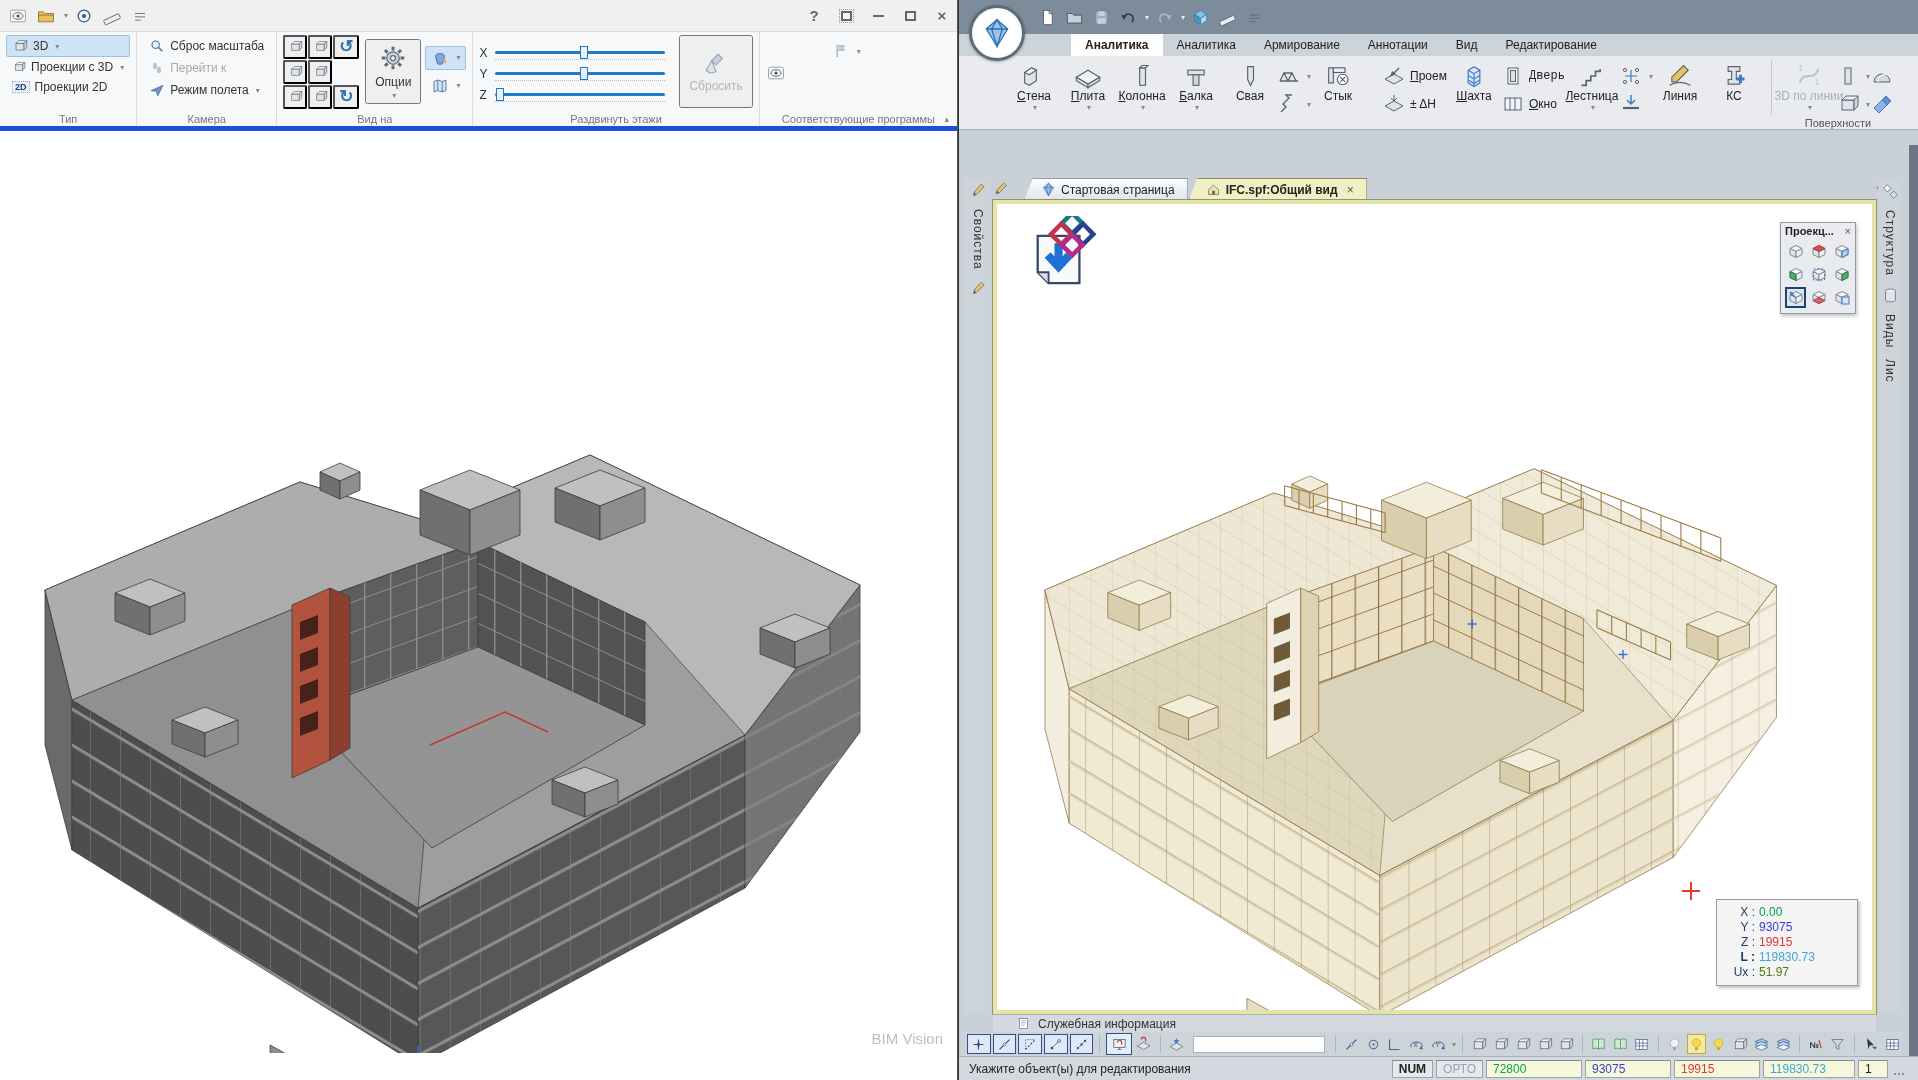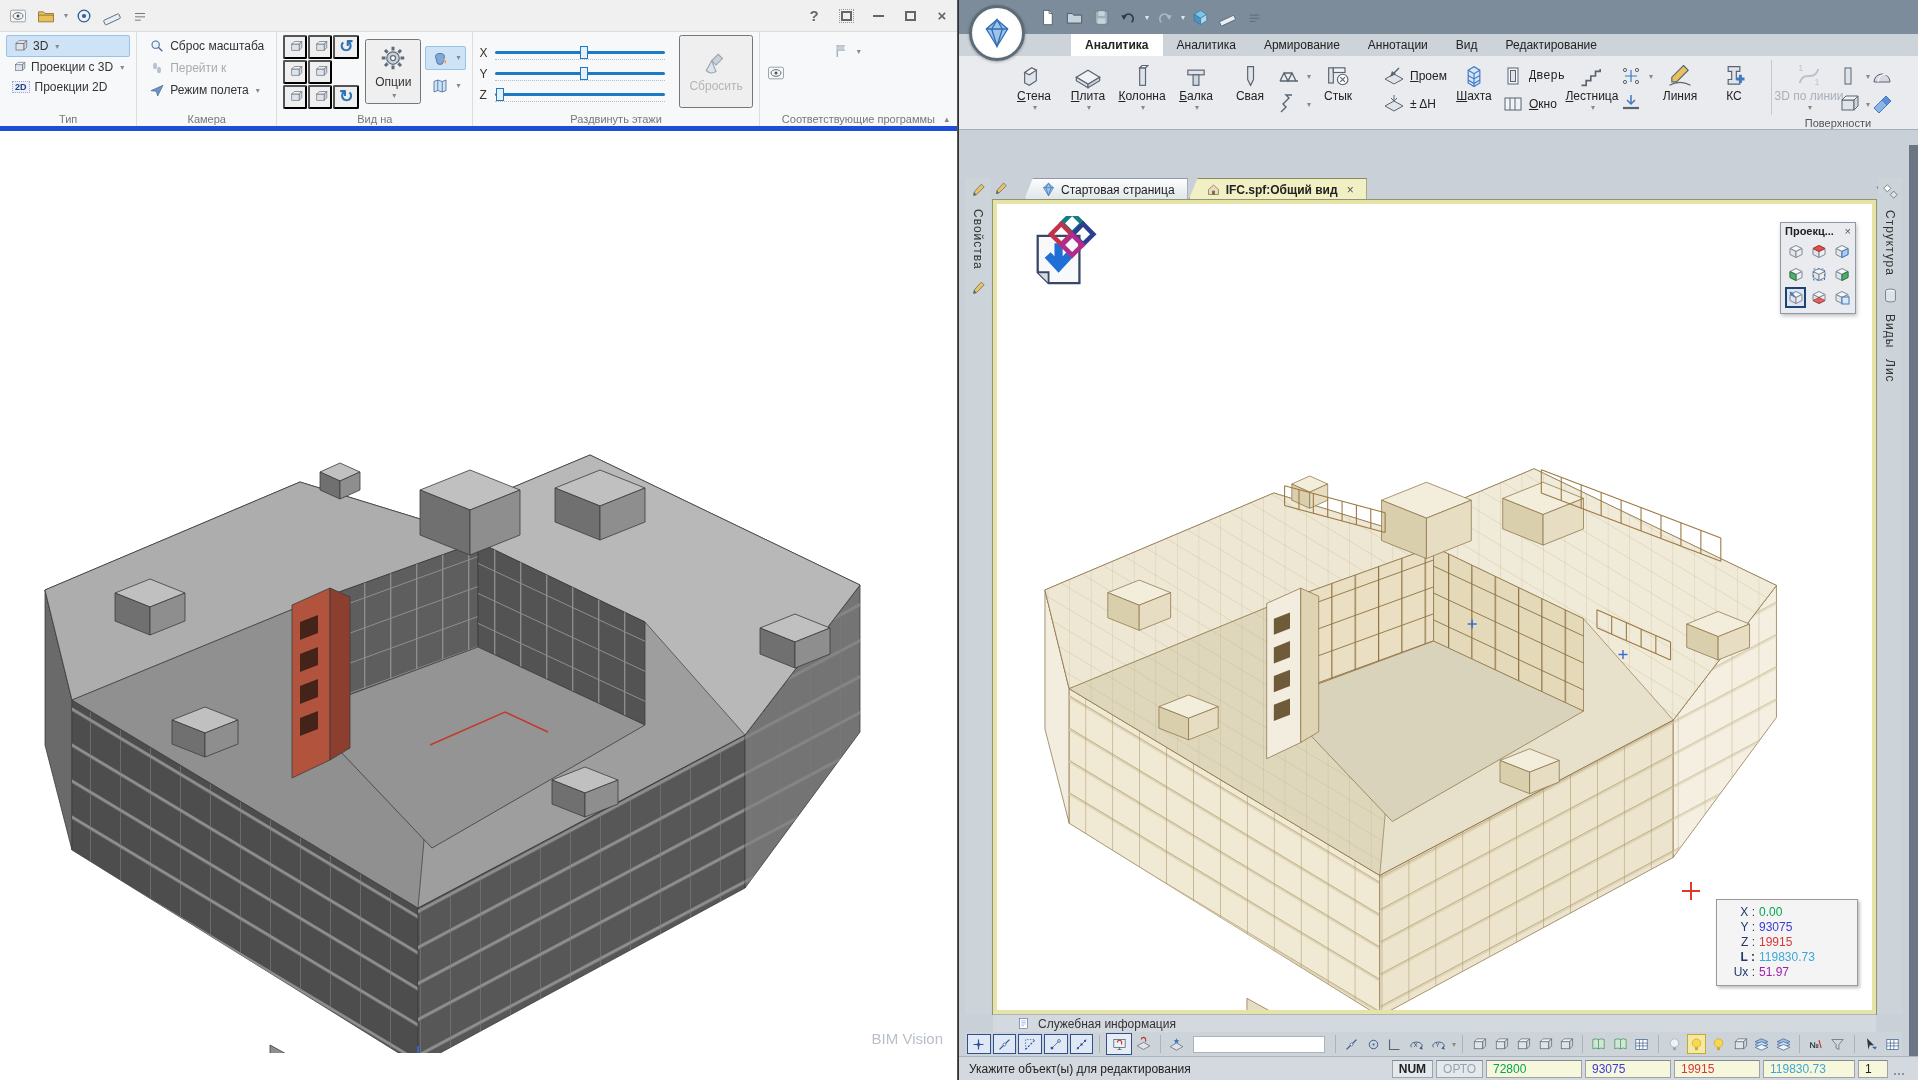--- a/index.html
+++ b/index.html
@@ -916,21 +916,21 @@
           <div class="cb-row">
             <span class="cb-lab">Z :</span>
             <span style="color:#d63a3a">19915</span>
           </div>
           <div class="cb-row">
             <span class="cb-lab" style="font-weight:bold">L :</span>
             <span style="color:#3aa8d6">119830.73</span>
           </div>
           <div class="cb-row">
             <span class="cb-lab">Ux :</span>
-            <span style="color:#a21caf">51.97</span>
+            <span style="color:#4d7c0f">51.97</span>
           </div>
         </div>
       <div class="red-cross"></div>
     </div>
     <div class="r-service">
       <svg class="ic" width="13" height="13" viewBox="0 0 24 24">
           <rect x="5" y="3" width="14" height="18" fill="#fff" stroke="#3c5f8f"></rect>
           <path d="M8,7 h8 M8,10 h8 M8,13 h8 M8,16 h5" stroke="#6f94c4"></path>
         </svg>
       <span>Служебная информация</span>

